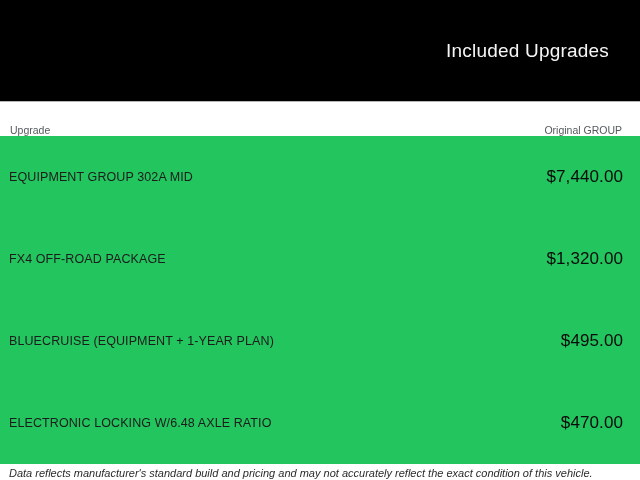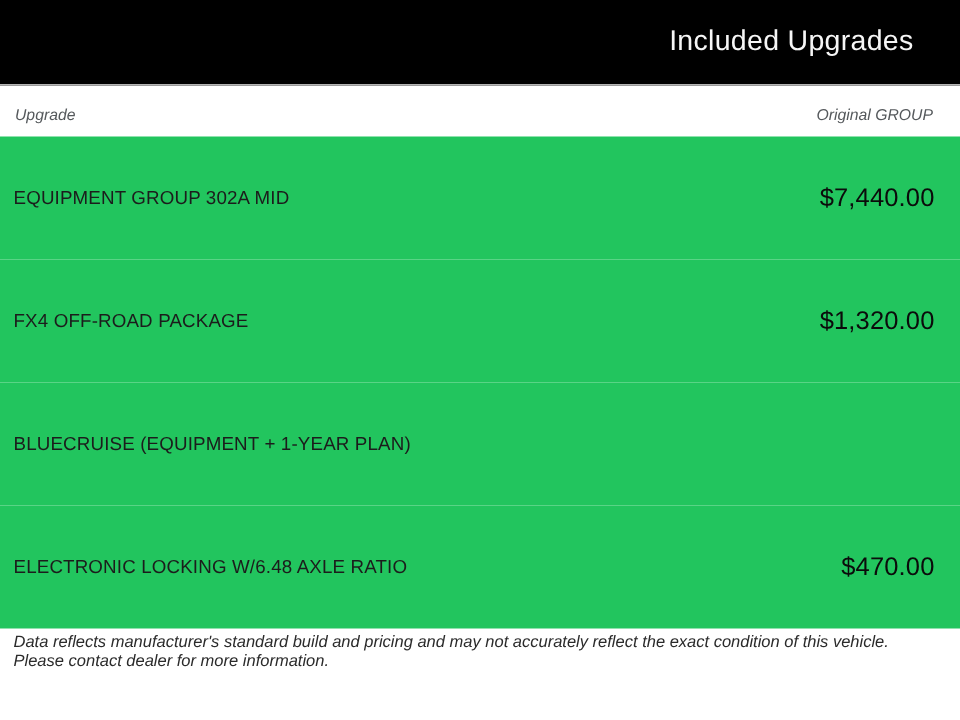--- a/index.html
+++ b/index.html
@@ -3,41 +3,40 @@
 <meta charset="utf-8">
 <style>
   * { margin: 0; padding: 0; box-sizing: border-box; }
   html, body {
     width: 640px; height: 480px;
     background: #ffffff;
     font-family: "Liberation Sans", sans-serif;
     overflow: hidden;
   }
   .header-bar {
-    height: 57px;
+    height: 102px;
     background: #000000;
     display: flex;
     align-items: center;
     justify-content: flex-end;
     padding-right: 31px;
     border-bottom: 1px solid #b5b5b5;
   }
   .header-title {
     color: #f6f6f6;
     font-size: 19px;
     font-weight: 400;
     letter-spacing: 0.2px;
   }
   .col-headers {
     display: flex;
     justify-content: space-between;
-    align-items: flex-start;
+    align-items: flex-end;
     padding: 14px 18px 0 10px;
     height: 34px;
-    font-style: italic;
   }
   .col-label {
     font-size: 10.5px;
     color: #55595c;
   }
   .upgrade-row {
     display: flex;
     justify-content: space-between;
     align-items: center;
     height: 82px;
@@ -81,20 +80,21 @@
     <span class="upgrade-price">$7,440.00</span>
   </div>
 
   <div class="upgrade-row">
     <span class="upgrade-name">FX4 OFF-ROAD PACKAGE</span>
     <span class="upgrade-price">$1,320.00</span>
   </div>
 
   <div class="upgrade-row">
     <span class="upgrade-name">BLUECRUISE (EQUIPMENT + 1-YEAR PLAN)</span>
+    <span class="upgrade-price">$495.00</span>
   </div>
 
   <div class="upgrade-row">
     <span class="upgrade-name">ELECTRONIC LOCKING W/6.48 AXLE RATIO</span>
     <span class="upgrade-price">$470.00</span>
   </div>
 </div>
 
 <div class="disclaimer">Data reflects manufacturer's standard build and pricing and may not accurately reflect the exact condition of this vehicle. Please contact dealer for more information.</div>
 

